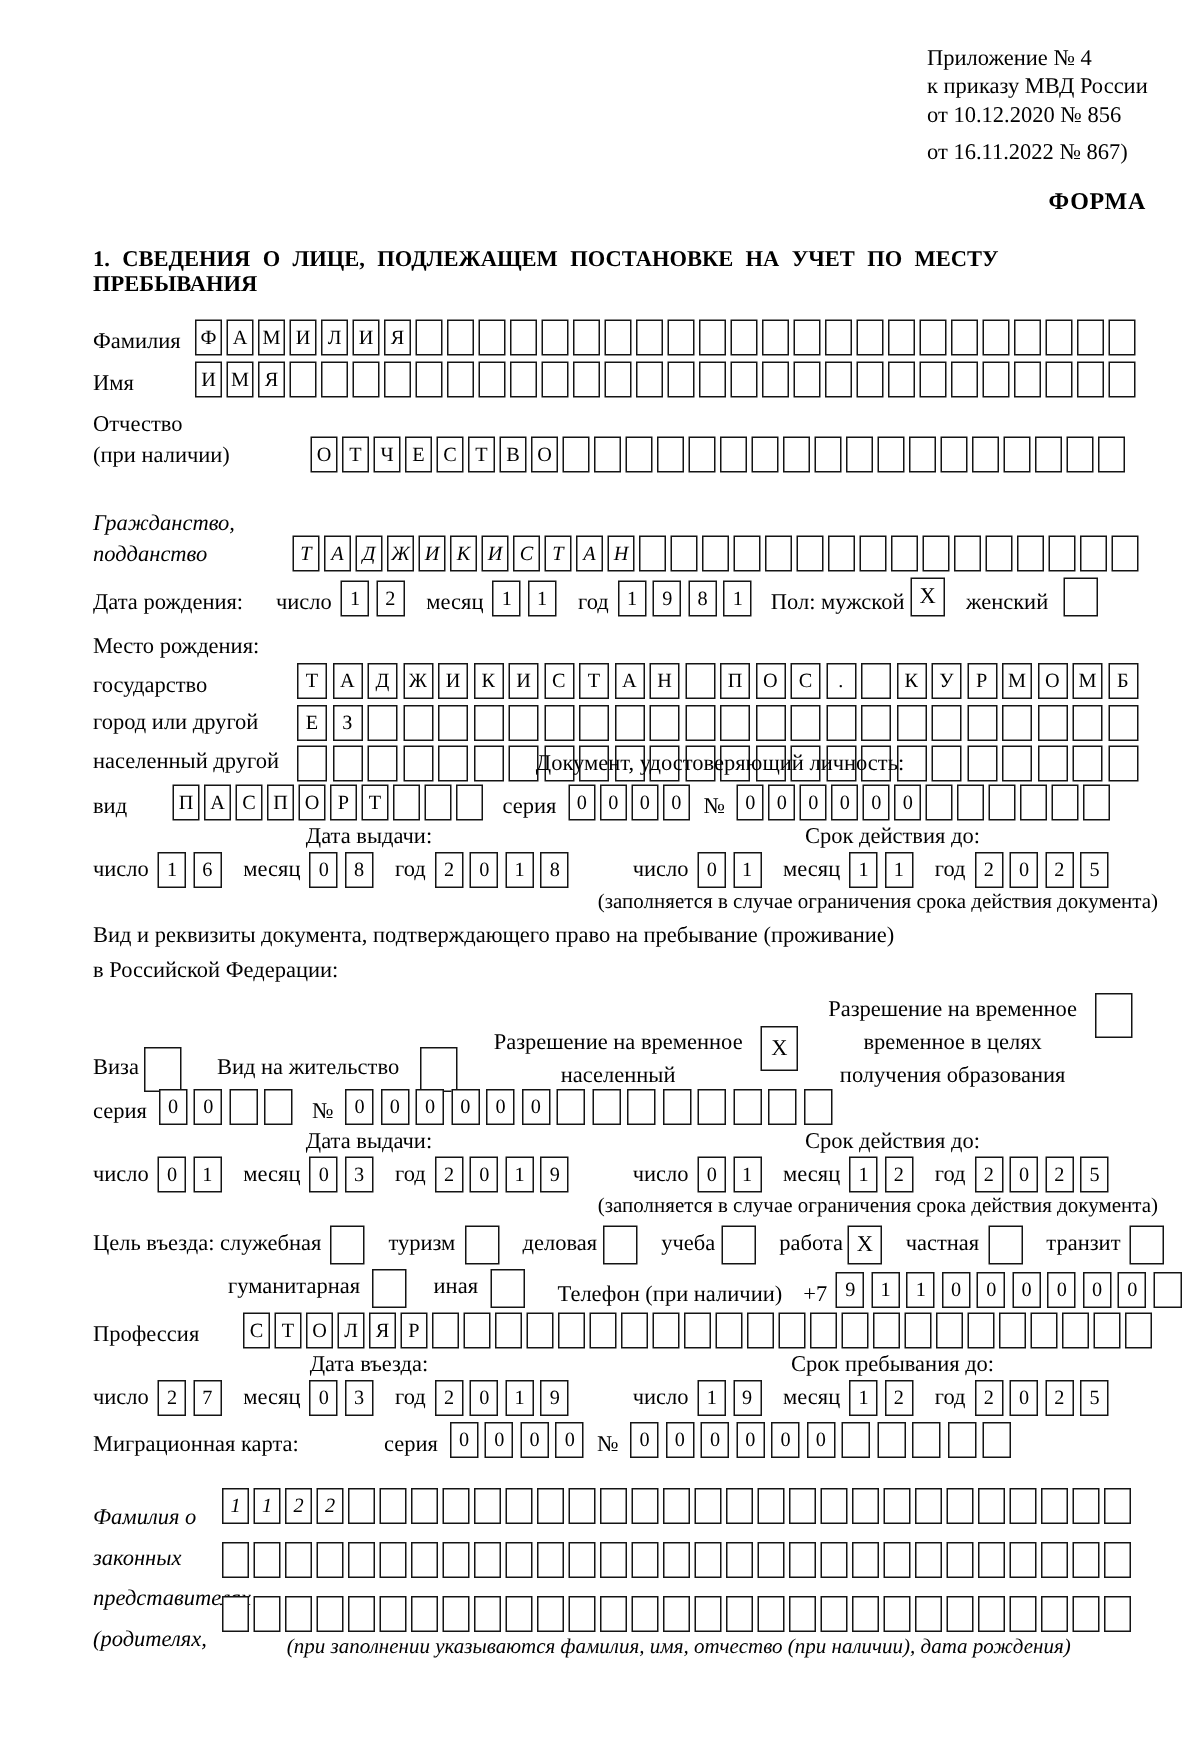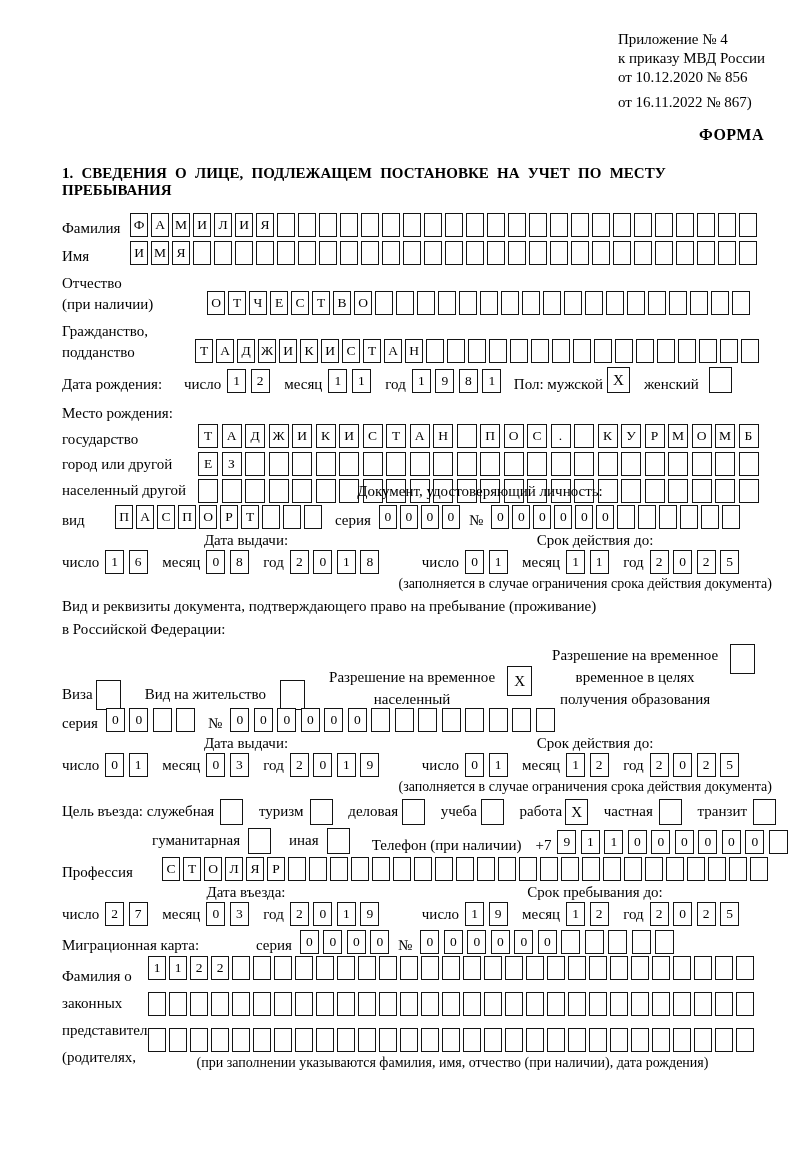--- a/index.html
+++ b/index.html
@@ -42,21 +42,21 @@
   .labcol { display: flex; flex-direction: column; flex: none; }
   .stack { display: flex; flex-direction: column; }
   .dl { padding-top: 4px; margin: 0 6px 0 10px; flex: none; }
   .dl:first-child { margin-left: 0; }
   .dgroup { display: flex; align-items: flex-start; }
   .dhead { display: flex; margin-top: 3px; }
   .note { text-align: right; font-size: 14px; margin-top: 2px; padding-right: 4px; }
   .ptext { display: flex; flex-direction: column; text-align: center; line-height: 22px; }
   .cbitem { display: flex; align-items: flex-start; }
 
-  .mt2 { margin-top: 2px; } .mt3 { margin-top: 3px; } .mt4 { margin-top: 4px; }
+  .mt2 { margin-top: 20px; font-style: italic; } .mt3 { margin-top: 3px; } .mt4 { margin-top: 4px; }
   .mt5 { margin-top: 5px; } .mt14 { margin-top: 14px; }
 </style>
 </head>
 <body>
 
 <div class="page">
 
   <div class="annex">
     <div>Приложение № 4</div>
     <div>к приказу МВД России</div>

